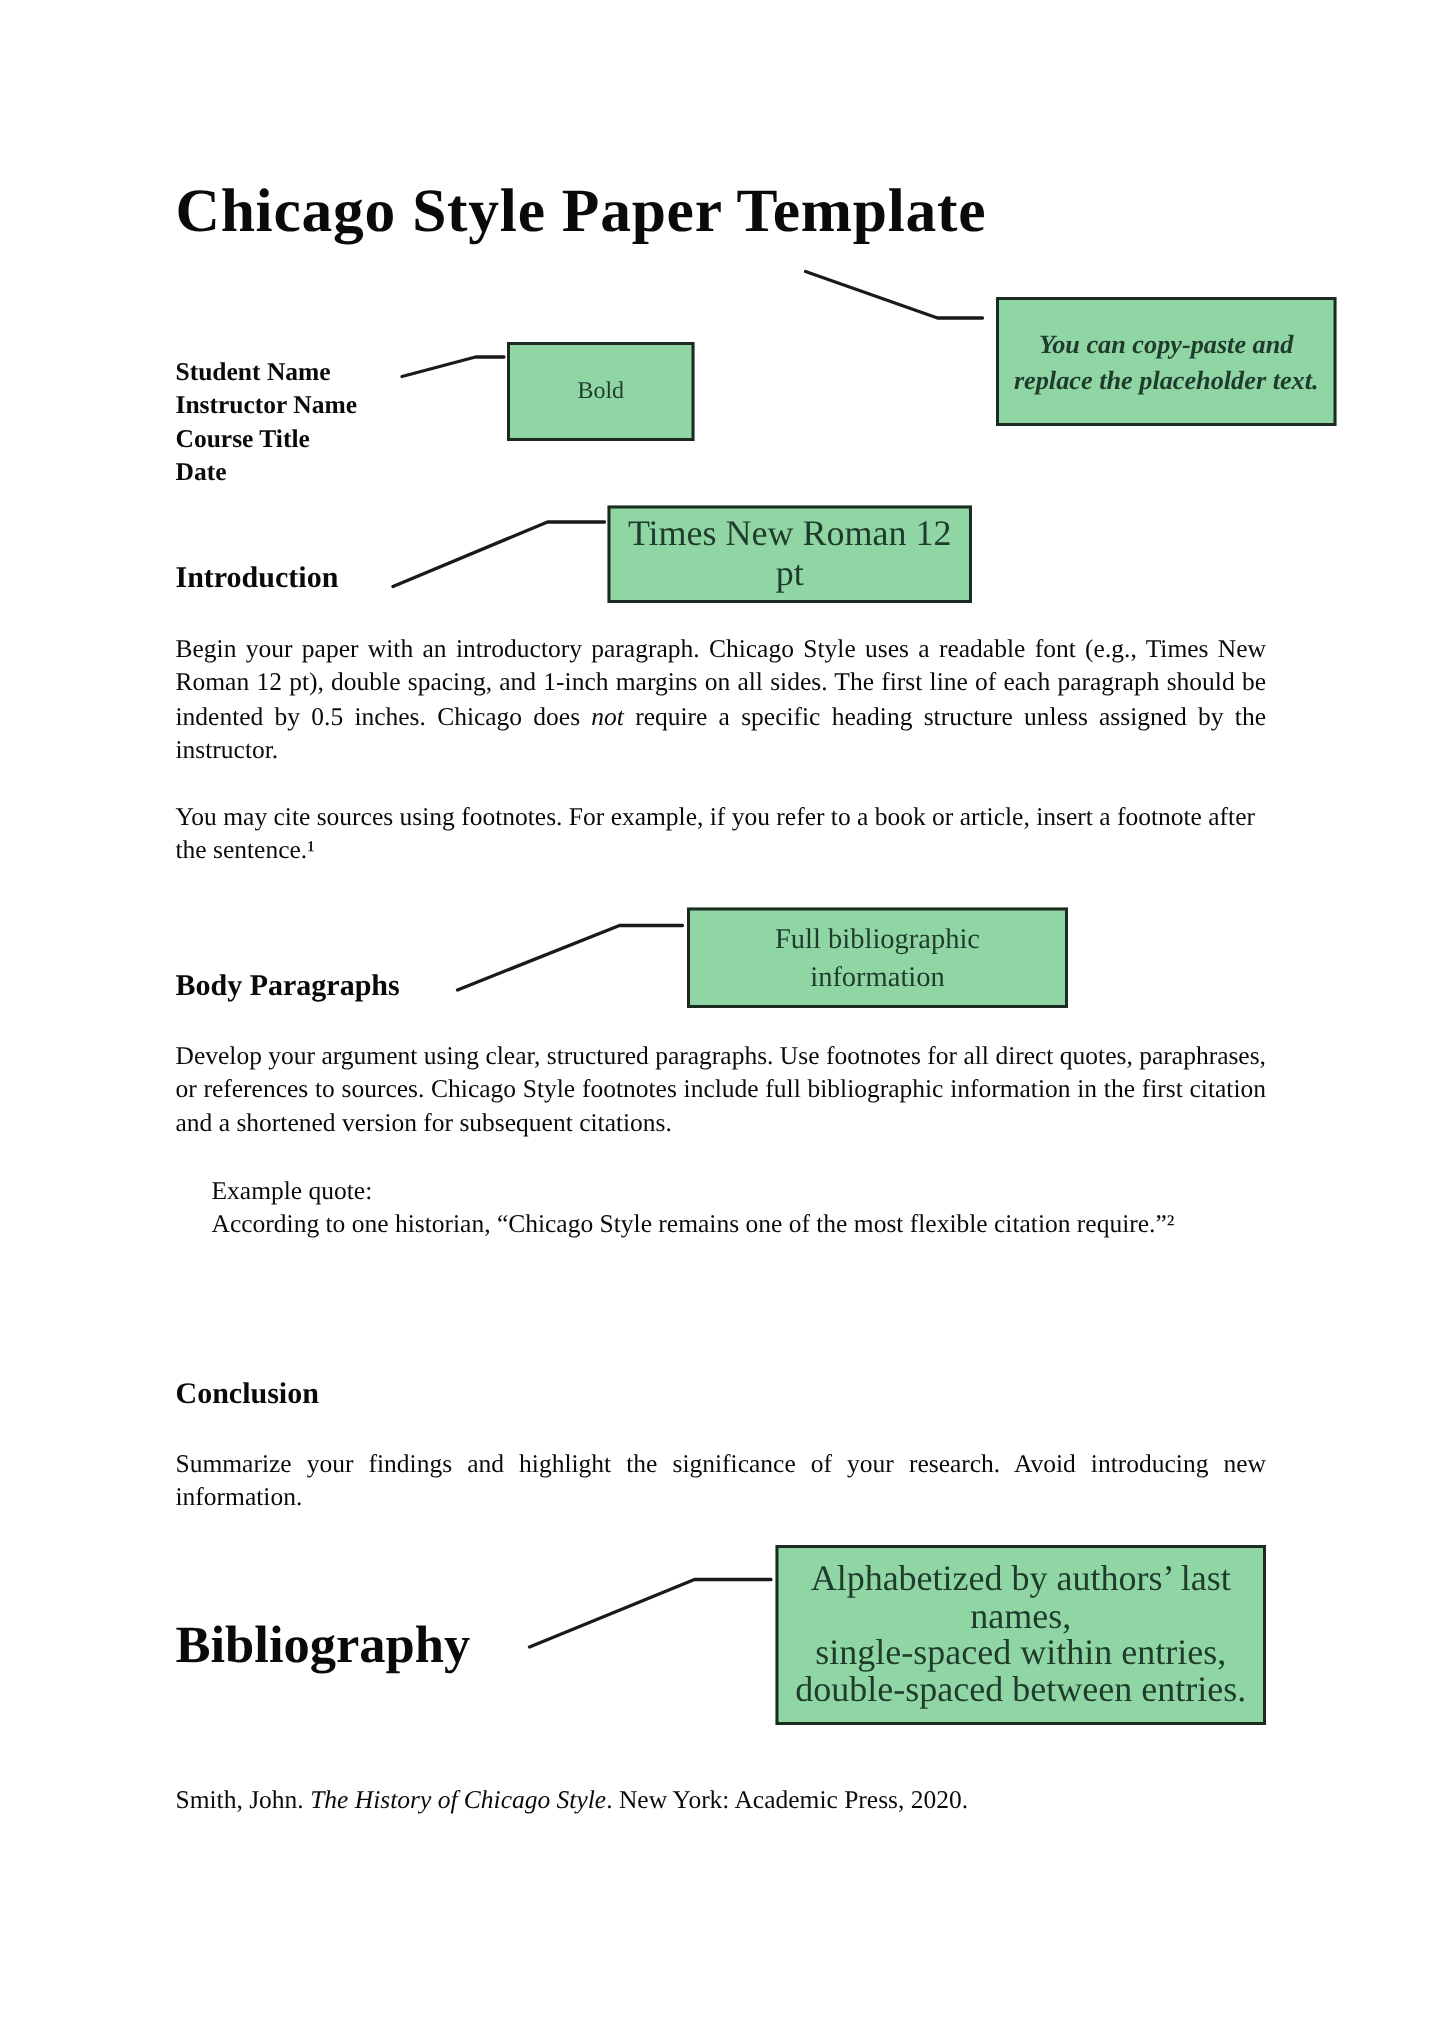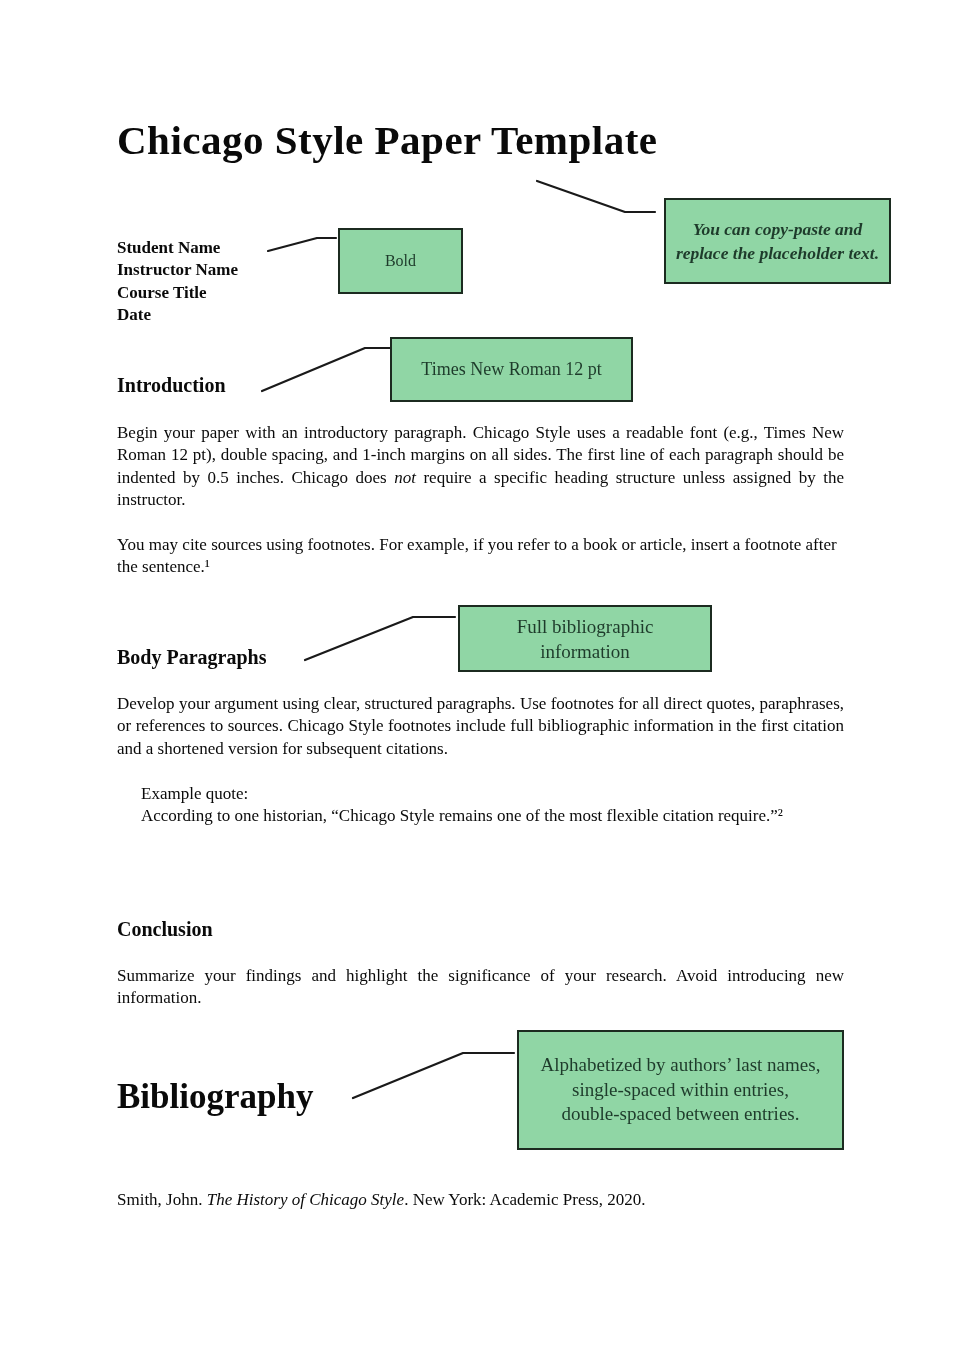--- a/index.html
+++ b/index.html
@@ -28,23 +28,23 @@
   }
   .callout{
     background:var(--callout-fill);
     border:2px solid var(--callout-border);
     color:var(--callout-text);
     display:flex;align-items:center;justify-content:center;
     text-align:center;box-sizing:border-box;
   }
   .callout-bold{left:338px;top:228px;width:125px;height:66px;font-size:16px;}
   .callout-copy-paste{left:664px;top:198px;width:227px;height:86px;font-size:17.5px;font-style:italic;font-weight:bold;line-height:24px;padding:4px 4px;}
-  .callout-font-note{left:390px;top:337px;width:243px;height:65px;font-size:18px;}
+  .callout-font-note{left:405px;top:337px;width:243px;height:65px;font-size:24px;}
   .callout-biblio-note{left:458px;top:605px;width:254px;height:67px;font-size:19px;line-height:25px;flex-direction:column;}
-  .callout-alpha-note{left:517px;top:1030px;width:327px;height:120px;font-size:19px;line-height:24.5px;flex-direction:column;}
+  .callout-alpha-note{left:517px;top:1030px;width:327px;height:120px;font-size:24px;line-height:24.5px;flex-direction:column;}
   .section-heading{font-size:20px;font-weight:bold;}
   .h-intro{left:117px;top:374px;}
   .h-body{left:117px;top:646px;}
   .h-conclusion{left:117px;top:918px;}
   .h-biblio{left:117px;top:1077px;font-size:35px;font-weight:bold;}
   .para{
     left:117px;width:727px;
     font-size:17px;line-height:22.4px;text-align:justify;margin-left:24px;
   }
   .p-intro-1{top:422px;}

